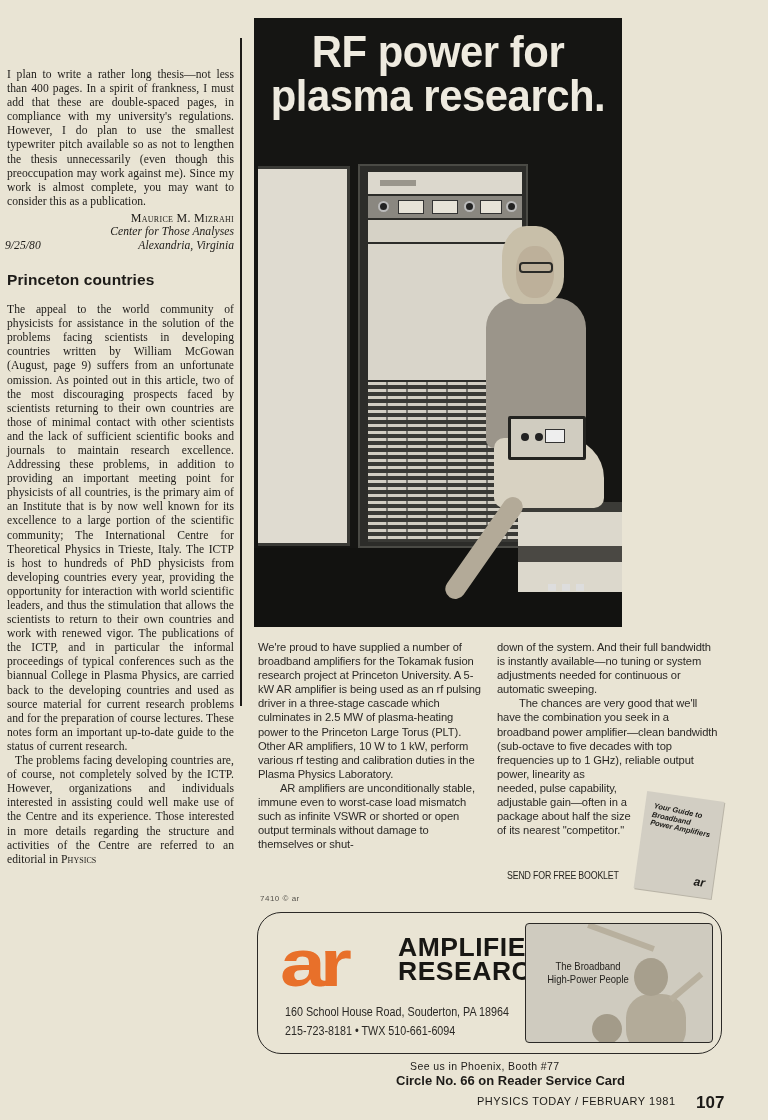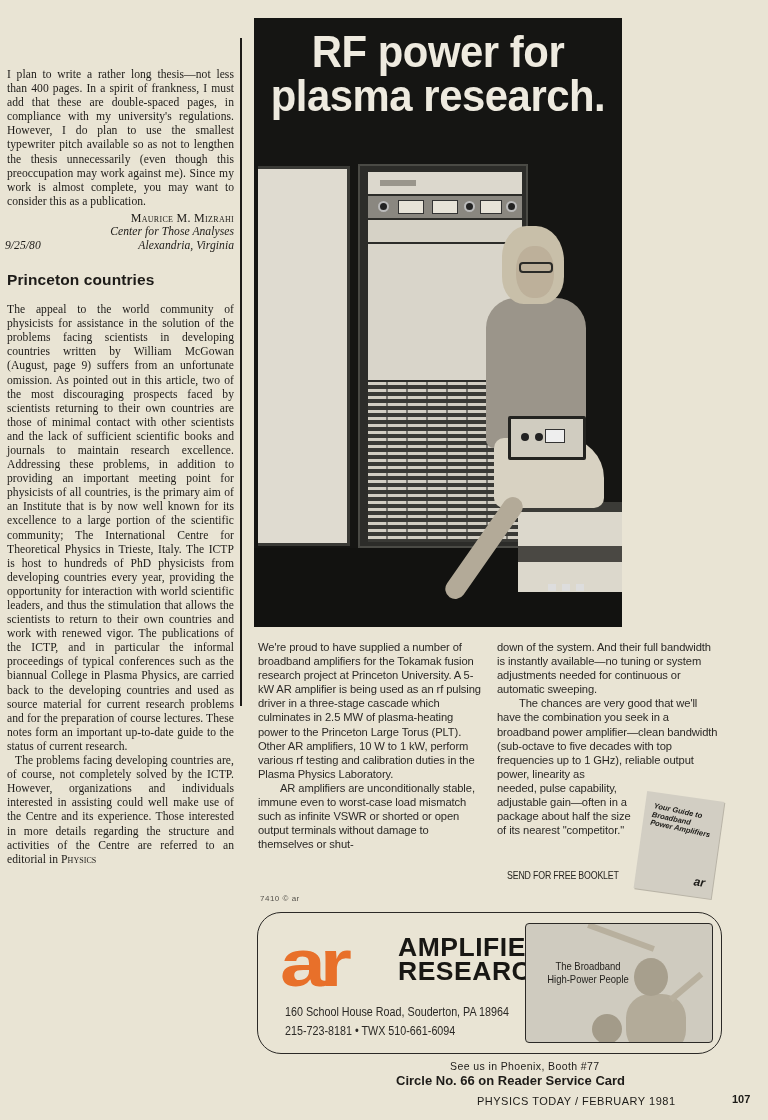--- a/index.html
+++ b/index.html
@@ -225,33 +225,32 @@
   .people-box .fig1b { position:absolute; left:100px; top:70px; width:60px; height:60px; border-radius:40%; background:#b3ab99; }
   .people-box .fig2 { position:absolute; left:66px; top:90px; width:30px; height:30px; border-radius:50%; background:#a39b89; }
   .people-box .arm1 { position:absolute; left:60px; top:10px; width:70px; height:6px; background:#b8b09e; transform: rotate(20deg); }
   .people-box .arm2 { position:absolute; left:140px; top:60px; width:40px; height:6px; background:#b8b09e; transform: rotate(-40deg); }
 
   
   .footer-1 {
     position:absolute; left:410px; top:1060px;
     font-family:"Liberation Sans",sans-serif; font-size:10.5px; color:#1d1b18;
     letter-spacing: 0.4px;
-    margin-left: 40px;
   }
   .footer-2 {
     position:absolute; left:396px; top:1073px;
     font-family:"Liberation Sans",sans-serif; font-size:13px; font-weight:bold; color:#1d1b18;
   }
   .running-head {
     position:absolute; left:477px; top:1095px;
     font-family:"Liberation Sans",sans-serif; font-size:11px; color:#1d1b18; letter-spacing:0.5px;
   }
   .page-num {
-    position:absolute; left:732px; top:1093px;
-    font-family:"Liberation Sans",sans-serif; font-size:11px; font-weight:bold; color:#1d1b18;
+    position:absolute; left:696px; top:1093px;
+    font-family:"Liberation Sans",sans-serif; font-size:17px; font-weight:bold; color:#1d1b18;
   }
 </style>
 </head>
 <body>
 
 <div class="left-col">
   <p>I plan to write a rather long thesis—not less than 400 pages. In a spirit of frankness, I must add that these are double-spaced pages, in compliance with my university's regulations. However, I do plan to use the smallest typewriter pitch available so as not to lengthen the thesis unnecessarily (even though this preoccupation may work against me). Since my work is almost complete, you may want to consider this as a publication.</p>
 
   <div class="sig">
     <span class="name">Maurice M. Mizrahi</span>

